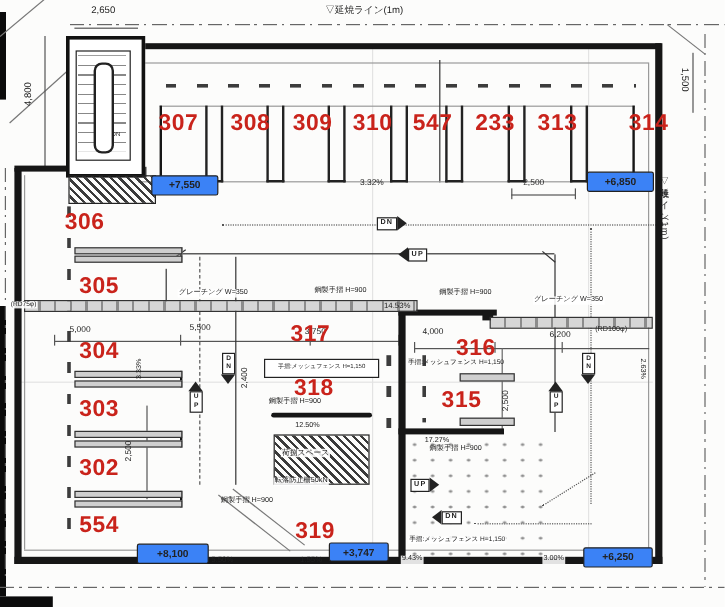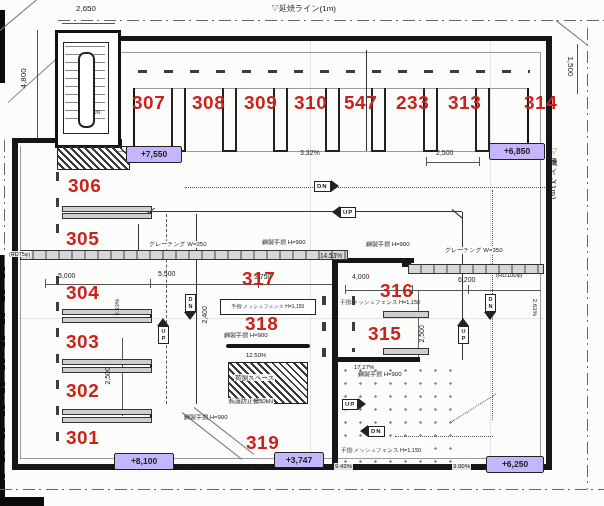--- a/index.html
+++ b/index.html
@@ -9,21 +9,21 @@
   .thin{position:absolute;background:#9a9a9a;z-index:1}
   .faint{position:absolute;background:#e3e3e3;z-index:0}
   .ddh{position:absolute;height:1px;z-index:1;background:repeating-linear-gradient(90deg,#666 0 12px,transparent 12px 16px,#666 16px 18px,transparent 18px 23px)}
   .ddv{position:absolute;width:1px;z-index:1;background:repeating-linear-gradient(180deg,#666 0 12px,transparent 12px 16px,#666 16px 18px,transparent 18px 23px)}
   .dotl{position:absolute;border-top:1.5px dotted #555;height:0;z-index:1}
   .dotv{position:absolute;border-left:1.5px dotted #555;width:0;z-index:1}
   .dashv{position:absolute;border-left:1.5px dashed #555;width:0;z-index:1}
   .red{position:absolute;font-weight:700;font-size:19px;color:#c9231b;letter-spacing:.5px;line-height:1;z-index:6}
   .t{position:absolute;line-height:1.1;white-space:nowrap;z-index:4}
   .t5{font-size:5px}.t55{font-size:5.5px}.t6{font-size:6px}.t65{font-size:6.5px}.t7{font-size:7px}.t8{font-size:8px}
-  .lvl{position:absolute;border:1.5px solid #222;background:#c4b5fd;font-size:8.5px;font-weight:700;text-align:center;line-height:14px;border-radius:2px;z-index:5}
+  .lvl{position:absolute;border:1.5px solid #222;background:#3b82f6;font-size:8.5px;font-weight:700;text-align:center;line-height:14px;border-radius:2px;z-index:5}
   .rot{transform:rotate(-90deg);transform-origin:center;text-align:center}
   .rotcw{transform:rotate(90deg);transform-origin:center;text-align:center}
   .hatch{position:absolute;border:1px solid #222;background:repeating-linear-gradient(45deg,rgba(255,255,255,0) 0 3px,#3a3a3a 3px 5px);z-index:2}
   .grate{position:absolute;height:8px;border:1px solid #333;background:repeating-linear-gradient(90deg,#d6d6d6 0 11px,#8c8c8c 11px 13px);z-index:3}
   .bar{position:absolute;height:4px;background:#cfcfcf;border:1px solid #333;z-index:3}
   .pair{position:absolute;width:11px;height:62px;border-left:2px solid #222;border-right:2px solid #222;border-bottom:2px solid #222;top:88px;z-index:2}
   .dash-row{position:absolute;background:repeating-linear-gradient(90deg,#3c3c3c 0 9px,transparent 9px 26px);z-index:2}
   .dash-col{position:absolute;background:repeating-linear-gradient(180deg,#3c3c3c 0 9px,transparent 9px 26px);z-index:2}
   .dots{position:absolute;background-image:radial-gradient(#8f8f8f 1.2px,transparent 1.6px);background-size:15px 13px;z-index:1}
   .diag{position:absolute;height:1px;background:#777;transform-origin:left center;z-index:1}
@@ -115,26 +115,26 @@
   <div class="red" style="left:132px;top:93px">307</div>
   <div class="red" style="left:192px;top:93px">308</div>
   <div class="red" style="left:244px;top:93px">309</div>
   <div class="red" style="left:294px;top:93px">310</div>
   <div class="red" style="left:344px;top:93px">547</div>
   <div class="red" style="left:396px;top:93px">233</div>
   <div class="red" style="left:448px;top:93px">313</div>
   <div class="red" style="left:524px;top:93px">314</div>
 
   <div class="dash-col" style="left:56px;top:172px;width:3px;height:286px"></div>
-  <div class="red" style="left:68px;top:176px">306</div>
+  <div class="red" style="left:54px;top:176px">306</div>
   <div class="red" style="left:66px;top:229px">305</div>
   <div class="red" style="left:66px;top:283px">304</div>
   <div class="red" style="left:66px;top:332px">303</div>
   <div class="red" style="left:66px;top:381px">302</div>
-  <div class="red" style="left:66px;top:428px">301</div>
+  <div class="red" style="left:66px;top:428px">554</div>
   <div class="bar" style="left:62px;top:206px;width:88px"></div>
   <div class="bar" style="left:62px;top:213px;width:88px"></div>
   <div class="w" style="left:150px;top:206px;width:2px;height:13px"></div>
   <div class="bar" style="left:62px;top:309px;width:88px"></div>
   <div class="bar" style="left:62px;top:317px;width:88px"></div>
   <div class="w" style="left:150px;top:309px;width:2px;height:14px"></div>
   <div class="bar" style="left:62px;top:359px;width:88px"></div>
   <div class="bar" style="left:62px;top:367px;width:88px"></div>
   <div class="w" style="left:150px;top:359px;width:2px;height:14px"></div>
   <div class="bar" style="left:62px;top:409px;width:88px"></div>

